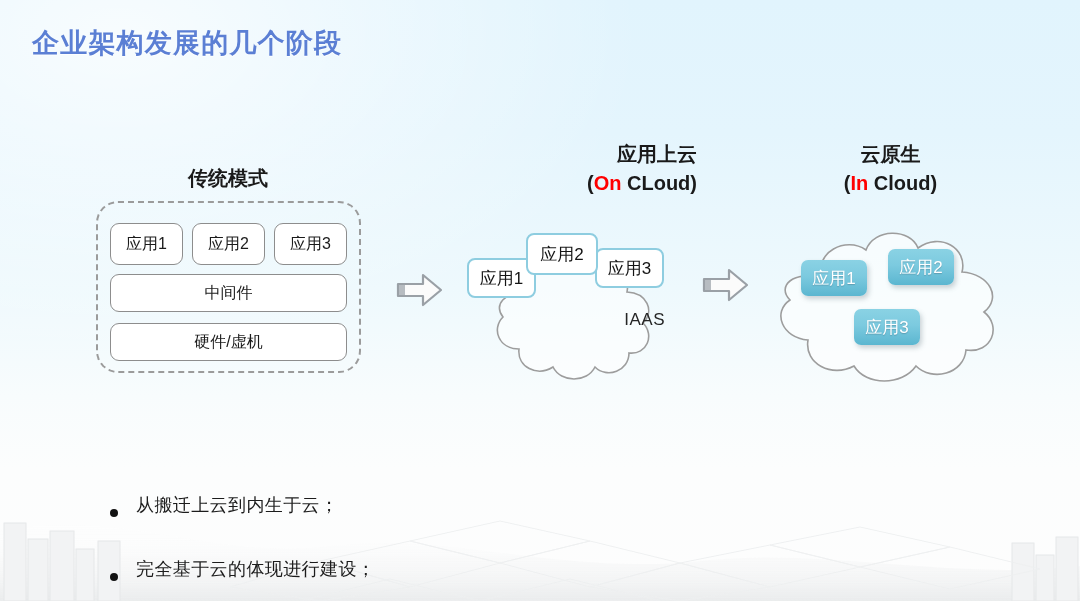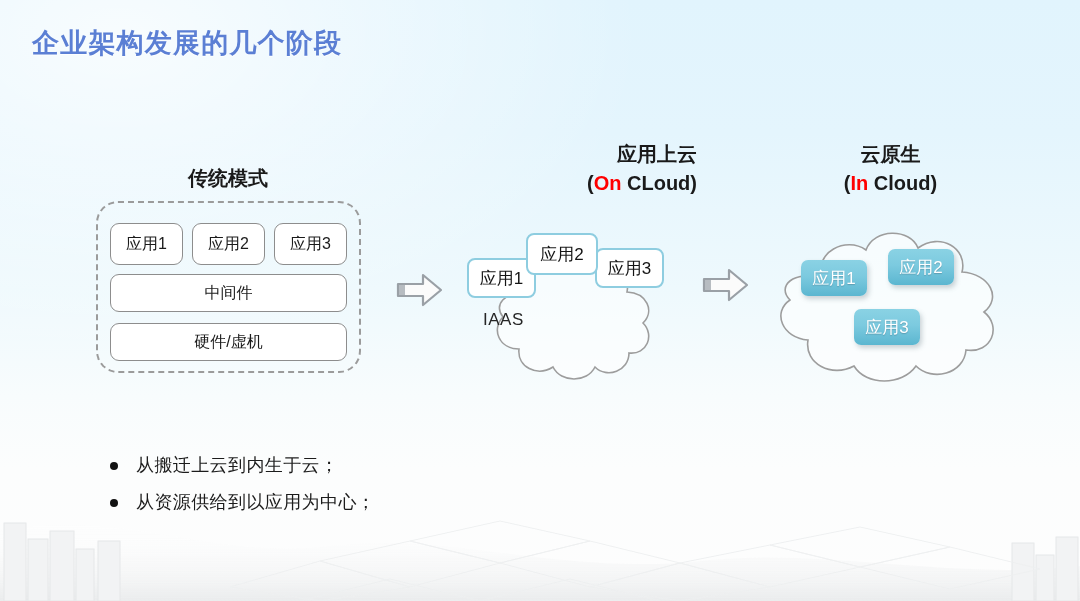--- a/index.html
+++ b/index.html
@@ -58,21 +58,21 @@
   #trad-mid  { left:110px; top:274px; width:237px; height:38px; }
   #trad-hard { left:110px; top:323px; width:237px; height:38px; }
 
   
   .arrow { position:absolute; }
 
   
   #cloud2 { position:absolute; left:483px; top:247px; width:182px; height:140px; }
   #cloud2-label {
     position:absolute; left:483px; top:310px; width:182px;
-    text-align:left; font-size:17px; color:#262626; letter-spacing:.5px;
+    text-align:right; font-size:17px; color:#262626; letter-spacing:.5px;
   }
   .app-outline {
     position:absolute; background:#ffffff;
     border:2px solid #8ecde0; border-radius:8px;
     display:flex; align-items:center; justify-content:center;
     font-size:17px; color:#141414; white-space:nowrap;
   }
   #oc-app1 { left:467px; top:258px; width:69px; height:40px; z-index:3; }
   #oc-app2 { left:526px; top:233px; width:72px; height:42px; z-index:4; }
   #oc-app3 { left:595px; top:248px; width:69px; height:40px; z-index:2; }
@@ -87,23 +87,24 @@
     font-size:17px; color:#ffffff; white-space:nowrap;
     text-shadow:0 1px 1px rgba(60,90,105,.35);
   }
   #ic-app1 { left:801px; top:260px; width:66px; height:36px; }
   #ic-app2 { left:888px; top:249px; width:66px; height:36px; }
   #ic-app3 { left:854px; top:309px; width:66px; height:36px; }
 
   
   #bullets { position:absolute; left:110px; top:453px; }
   .bullet {
-    display:flex; align-items:flex-start;
+    display:flex; align-items:flex-end;
     font-size:18px; color:#1c1c1c; margin-bottom:13px;
     letter-spacing:.4px;
+    margin-top:40px;
   }
   .bullet .dot {
     width:8px; height:8px; border-radius:50%; background:#121212;
     margin:9px 18px 0 0; flex:none;
   }
 </style>
 </head>
 <body>
 
 <div id="slide">
@@ -211,17 +212,17 @@
   <div class="app-fill" id="ic-app2">应用2</div>
   <div class="app-fill" id="ic-app3">应用3</div>
 
   <div id="bullets">
     <div class="bullet">
       <span class="dot"></span>
       <span>从搬迁上云到内生于云；</span>
     </div>
     <div class="bullet">
       <span class="dot"></span>
-      <span>从资源供给到以应用为中心；</span>
+      <span>完全基于云的体现进行建设；</span>
     </div>
   </div>
 
 </div>
 
 </body></html>

